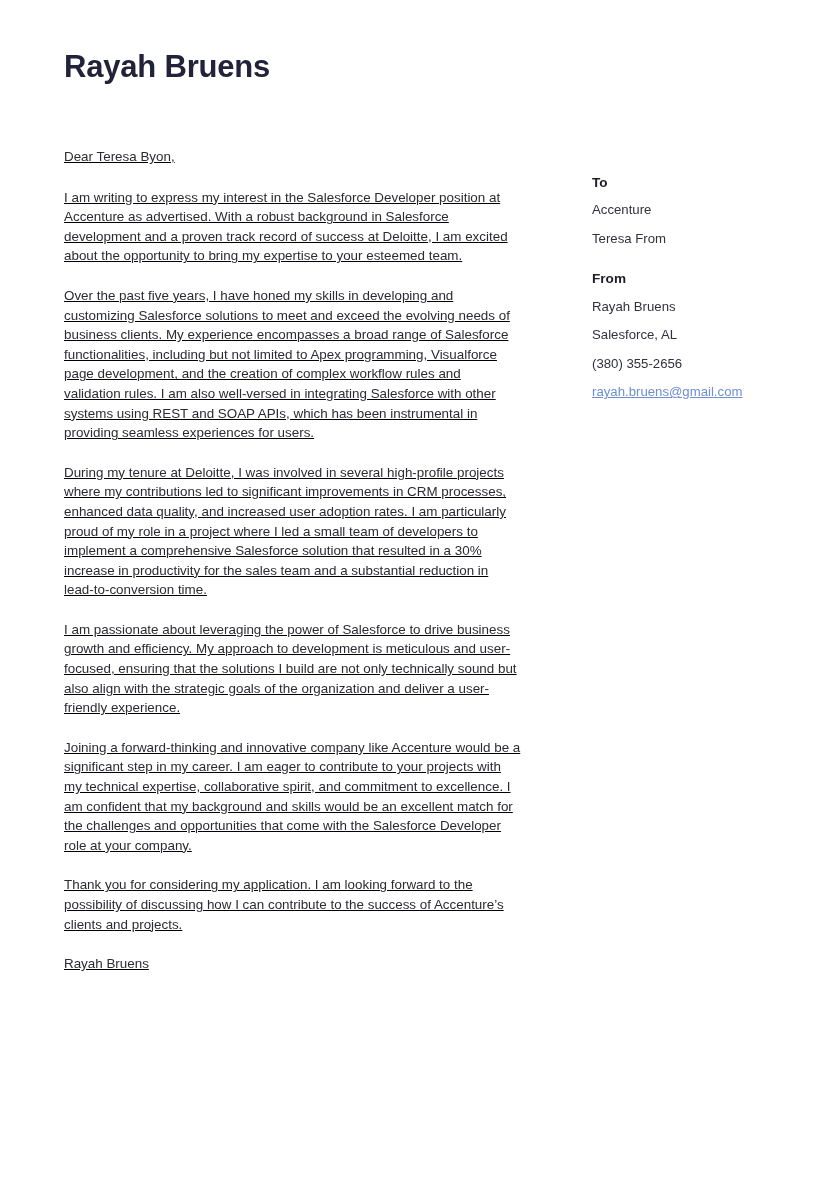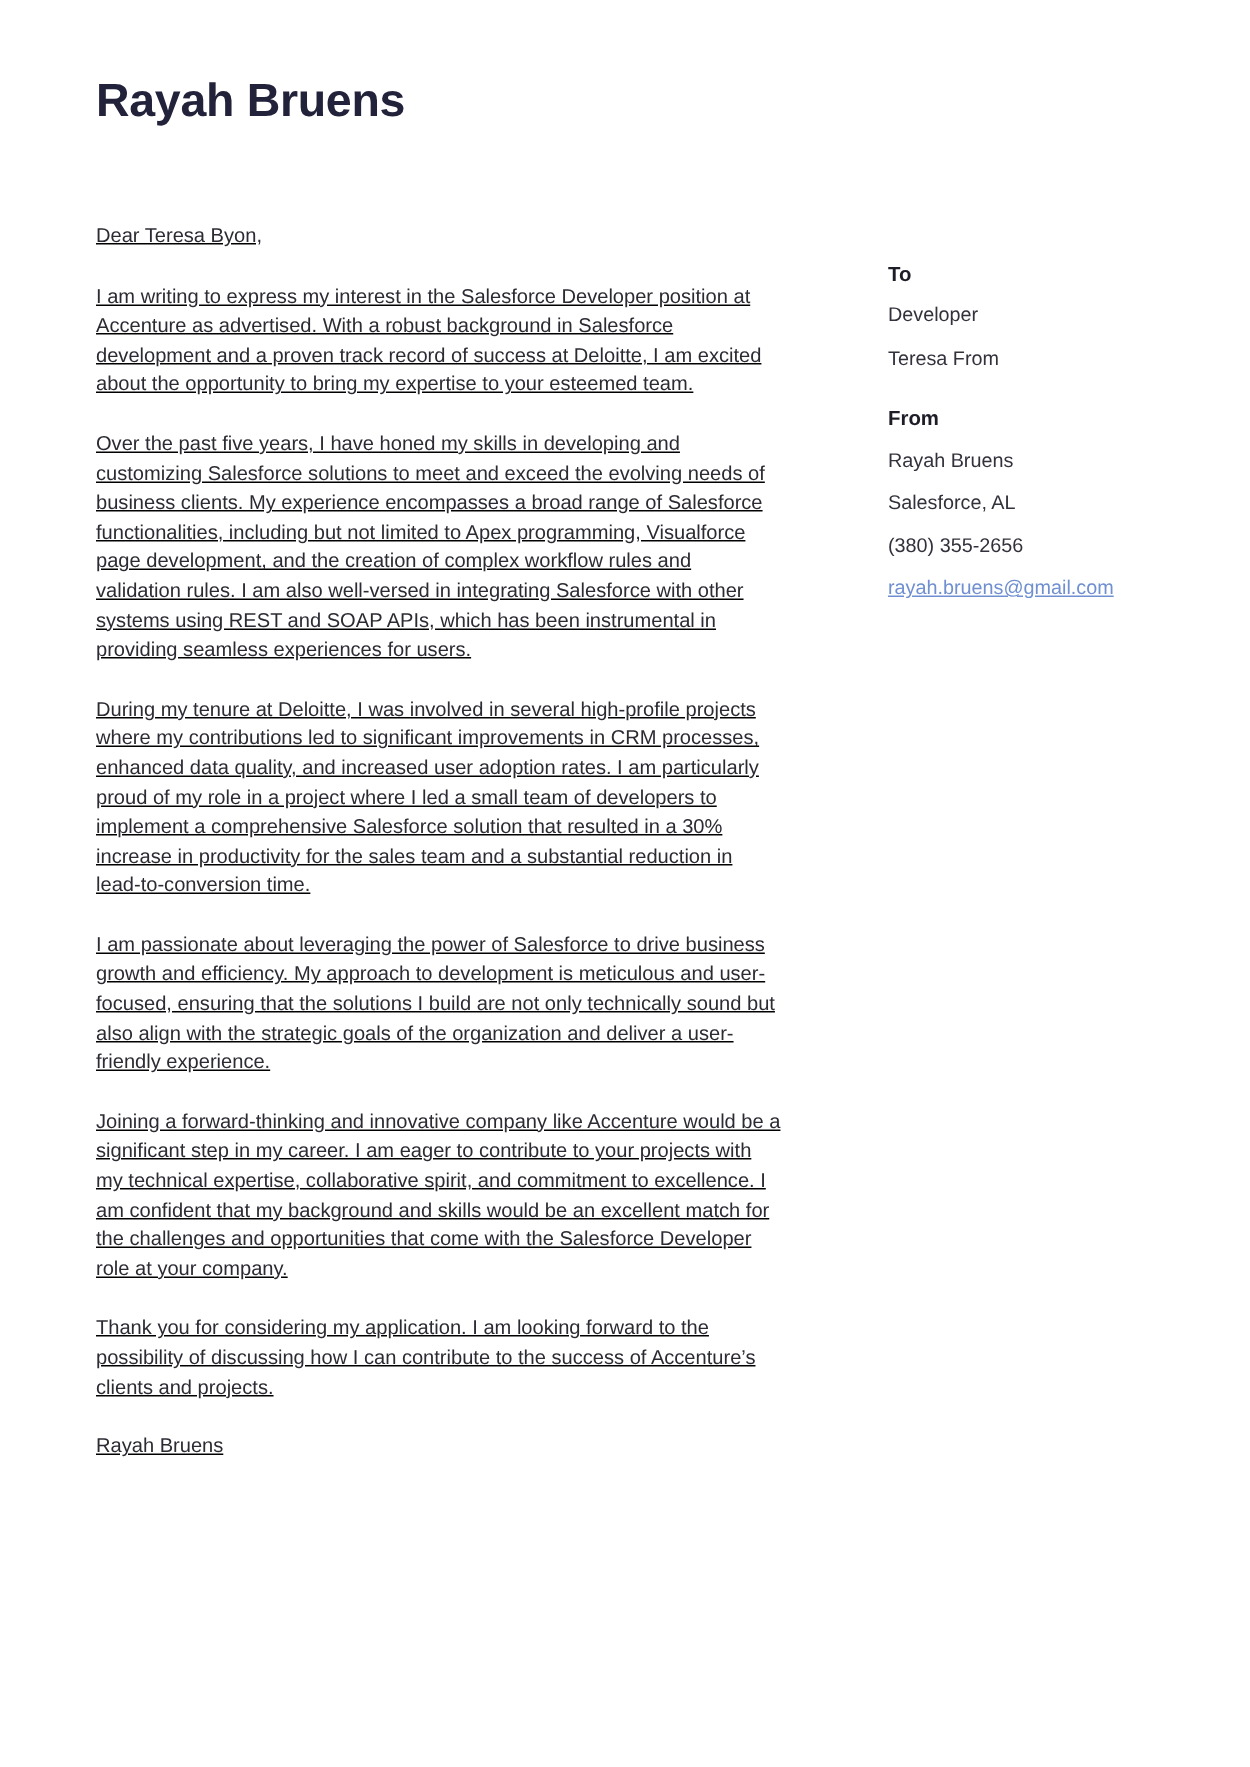--- a/index.html
+++ b/index.html
@@ -124,21 +124,21 @@
     <p>I am passionate about leveraging the power of Salesforce to drive business growth and efficiency. My approach to development is meticulous and user-focused, ensuring that the solutions I build are not only technically sound but also align with the strategic goals of the organization and deliver a user-friendly experience.</p>
     <p>Joining a forward-thinking and innovative company like Accenture would be a significant step in my career. I am eager to contribute to your projects with my technical expertise, collaborative spirit, and commitment to excellence. I am confident that my background and skills would be an excellent match for the challenges and opportunities that come with the Salesforce Developer role at your company.</p>
     <p>Thank you for considering my application. I am looking forward to the possibility of discussing how I can contribute to the success of Accenture’s clients and projects.</p>
     <p>Rayah Bruens</p>
   </div>
 
   <div class="sidebar">
 
     <div class="side-block">
       <p class="side-heading">To</p>
-      <p class="side-line">Developer</p>
+      <p class="side-line">Accenture</p>
       <p class="side-line">Teresa From</p>
     </div>
 
     <div class="side-block">
       <p class="side-heading">From</p>
       <p class="side-line">Rayah Bruens</p>
       <p class="side-line">Salesforce, AL</p>
       <p class="side-line">(380) 355-2656</p>
       <p class="side-line"><a class="side-link" href="#">rayah.bruens@gmail.com</a></p>
     </div>

